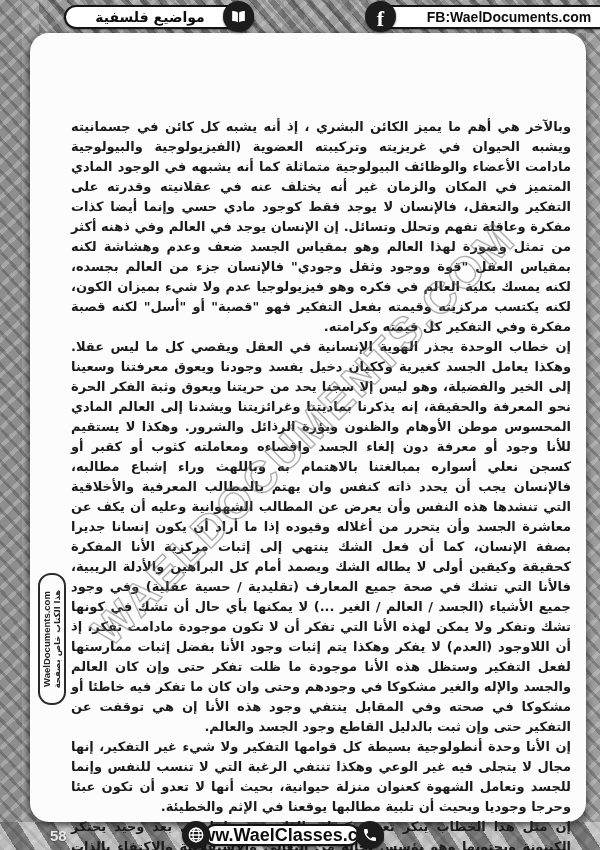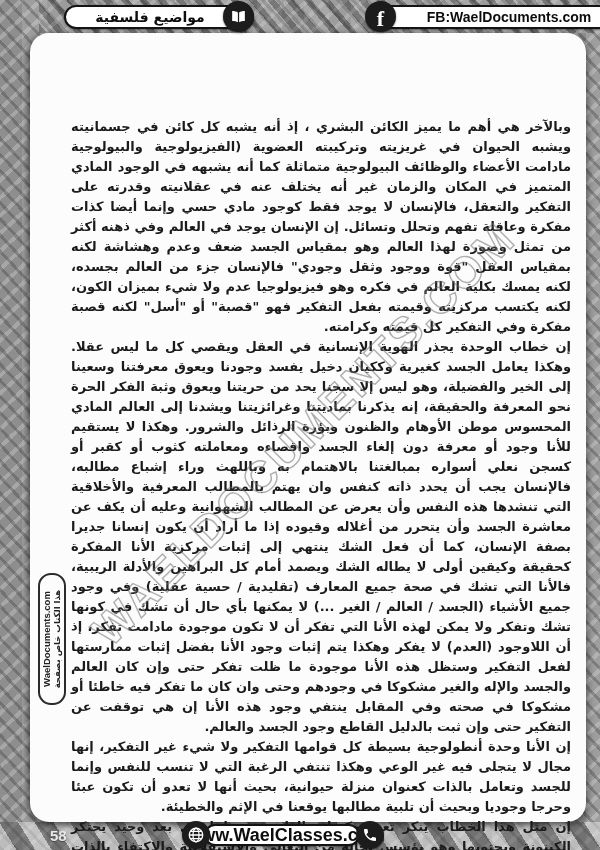--- a/index.html
+++ b/index.html
@@ -92,21 +92,21 @@
     </div>
     <div class="pill right-pill">
       <span class="txt-en">FB:WaelDocuments.com</span>
     </div>
   </header>
 
   <main class="page">
     <div class="bodytext">
       <p>وبالآخر هي أهم ما يميز الكائن البشري ، إذ أنه يشبه كل كائن في جسمانيته ويشبه الحيوان في غريزيته وتركيبته العضوية (الفيزيولوجية والبيولوجية مادامت الأعضاء والوظائف البيولوجية متماثلة كما أنه يشبهه في الوجود المادي المتميز في المكان والزمان غير أنه يختلف عنه في عقلانيته وقدرته على التفكير والتعقل، فالإنسان لا يوجد فقط كوجود مادي حسي وإنما أيضا كذات مفكرة وعاقلة تفهم وتحلل وتسائل. إن الإنسان يوجد في العالم وفي ذهنه أكثر من تمثل وصورة لهذا العالم وهو بمقياس الجسد ضعف وعدم وهشاشة لكنه بمقياس العقل "قوة ووجود وثقل وجودي" فالإنسان جزء من العالم بجسده، لكنه يمسك بكلية العالم في فكره وهو فيزيولوجيا عدم ولا شيء بميزان الكون، لكنه يكتسب مركزيته وقيمته بفعل التفكير فهو "قصبة" أو "أسل" لكنه قصبة مفكرة وفي التفكير كل قيمته وكرامته.</p>
       <p>إن خطاب الوحدة يجذر الهوية الإنسانية في العقل ويقصي كل ما ليس عقلا. وهكذا يعامل الجسد كغيرية وككيان دخيل يفسد وجودنا ويعوق معرفتنا وسعينا إلى الخير والفضيلة، وهو ليس إلا سجنا يحد من حريتنا ويعوق وثبة الفكر الحرة نحو المعرفة والحقيقة، إنه يذكرنا بماديتنا وغرائزيتنا ويشدنا إلى العالم المادي المحسوس موطن الأوهام والظنون وبؤرة الرذائل والشرور. وهكذا لا يستقيم للأنا وجود أو معرفة دون إلغاء الجسد واقصاءه ومعاملته كثوب أو كقبر أو كسجن نعلي أسواره بمبالغتنا بالاهتمام به وباللهث وراء إشباع مطالبه، فالإنسان يجب أن يحدد ذاته كنفس وان يهتم بالمطالب المعرفية والأخلاقية التي تنشدها هذه النفس وأن يعرض عن المطالب الشهوانية وعليه أن يكف عن معاشرة الجسد وأن يتحرر من أغلاله وقيوده إذا ما أراد أن يكون إنسانا جديرا بصفة الإنسان، كما أن فعل الشك ينتهي إلى إثبات مركزية الأنا المفكرة كحقيقة وكيقين أولى لا يطاله الشك ويصمد أمام كل البراهين والأدلة الريبية، فالأنا التي تشك في صحة جميع المعارف (تقليدية / حسية عقلية) وفي وجود جميع الأشياء (الجسد / العالم / الغير ...) لا يمكنها بأي حال أن تشك في كونها تشك وتفكر ولا يمكن لهذه الأنا التي تفكر أن لا تكون موجودة مادامت تفكر، إذ أن اللاوجود (العدم) لا يفكر وهكذا يتم إثبات وجود الأنا بفضل إثبات ممارستها لفعل التفكير وستظل هذه الأنا موجودة ما ظلت تفكر حتى وإن كان العالم والجسد والإله والغير مشكوكا في وجودهم وحتى وان كان ما تفكر فيه خاطئا أو مشكوكا في صحته وفي المقابل ينتفي وجود هذه الأنا إن هي توقفت عن التفكير حتى وإن ثبت بالدليل القاطع وجود الجسد والعالم.</p>
-      <p>إن الأنا وحدة أنطولوجية بسيطة كل قوامها التفكير ولا شيء غير التفكير، إنها مجال لا يتجلى فيه غير الوعي وهكذا تنتفي الرغبة التي لا تنسب للنفس وإنما للجسد وتعامل بالذات كعنوان منزلة حيوانية، بحيث أنها لا تعدو أن تكون عبئا وحرجا وجوديا وبحيث أن تلبية مطالبها يوقعنا في الإثم والخطيئة.</p>
+      <p>إن الأنا وحدة أنطولوجية بسيطة كل قوامها التفكير ولا شيء غير التفكير، إنها مجال لا يتجلى فيه غير الوعي وهكذا تنتفي الرغبة التي لا تنسب للنفس وإنما للجسد وتعامل الشهوة كعنوان منزلة حيوانية، بحيث أنها لا تعدو أن تكون عبئا وحرجا وجوديا وبحيث أن تلبية مطالبها يوقعنا في الإثم والخطيئة.</p>
       <p>إن مثل هذا الخطاب ينكر تعدد مكونات الذات ويختزلها في بعد وحيد يحتكر الكينونة ويحتويها وهو يؤسس لحالة من التعالي والاستقلالية والاكتفاء بالذات حيث لا يكون العالم والانتماء إليه محددا من محددات هويتها، ما دام هذا العالم هو عالم الكون والفساد (عالم</p>
     </div>
 
     <div class="watermark">WAELDOCUMENTS.COM</div>
 
     <div class="side-badge">
       <span class="b-en">WaelDocuments.com</span>
       <span class="b-ar">هذا الكتاب خاص بصفحة</span>
     </div>
   </main>

